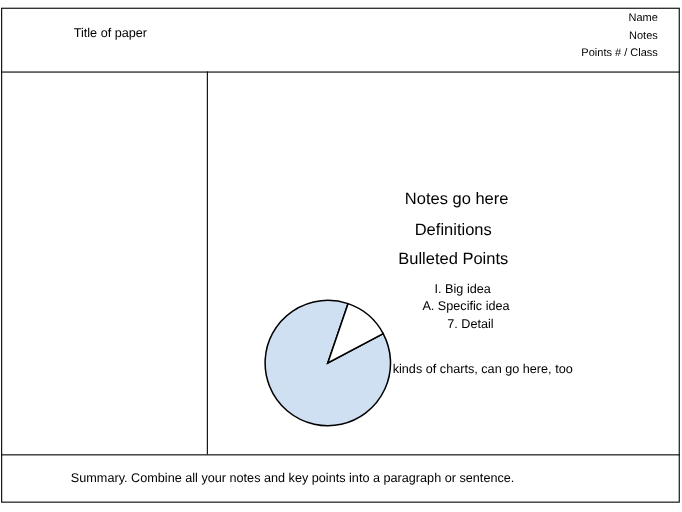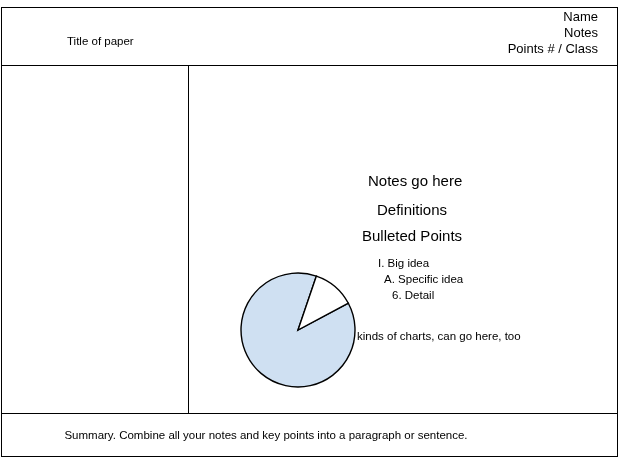--- a/index.html
+++ b/index.html
@@ -63,28 +63,27 @@
   }
 
   
   .title-of-paper {
     position: absolute;
     left: 67px;
     top: 24px;
     font-size: 11.5px;
     line-height: 14px;
     white-space: nowrap;
-    margin-top: 10px;
   }
   .header-block {
     position: absolute;
     right: 22px;
     top: 9px;
     text-align: right;
-    font-size: 13px;
+    font-size: 10px;
     line-height: 16px;
   }
   .header-block div {
     white-space: nowrap;
   }
 
   
   .notes-line {
     position: absolute;
     font-size: 15px;
@@ -95,20 +94,21 @@
   .definitions     { left: 377px; top: 203px; }
   .bulleted-points { left: 362px; top: 229px; text-align: center; }
 
   .outline {
     position: absolute;
     left: 378px;
     top: 255px;
     font-size: 11.5px;
     line-height: 16px;
     white-space: nowrap;
+    text-align: center;
   }
   .outline .lvl1 { margin-left: 0px; }
   .outline .lvl2 { margin-left: 6px; }
   .outline .lvl3 { margin-left: 14px; }
 
   .chart-caption {
     position: absolute;
     left: 357px;
     top: 328px;
     font-size: 11.5px;
@@ -156,21 +156,21 @@
 
   <div class="notes-line notes-go-here">Notes go here</div>
 
   <div class="notes-line definitions">Definitions</div>
 
   <div class="notes-line bulleted-points">Bulleted Points</div>
 
   <div class="outline">
     <div class="lvl1">I. Big idea</div>
     <div class="lvl2">A. Specific idea</div>
-    <div class="lvl3">6. Detail</div>
+    <div class="lvl3">7. Detail</div>
   </div>
 
   <div class="chart-caption">
     <div>kinds of charts, can go here, too</div>
   </div>
 
   <div class="pie-wrap">
     <svg width="118" height="118" viewBox="0 0 118 118">
 
       <path id="pie-slice-main" fill="#cfe0f2" stroke="#000000" stroke-width="1.4" d="M 59 59 L 109.33 32.24 A 57 57 0 1 1 77.37 5.04 Z"></path>

